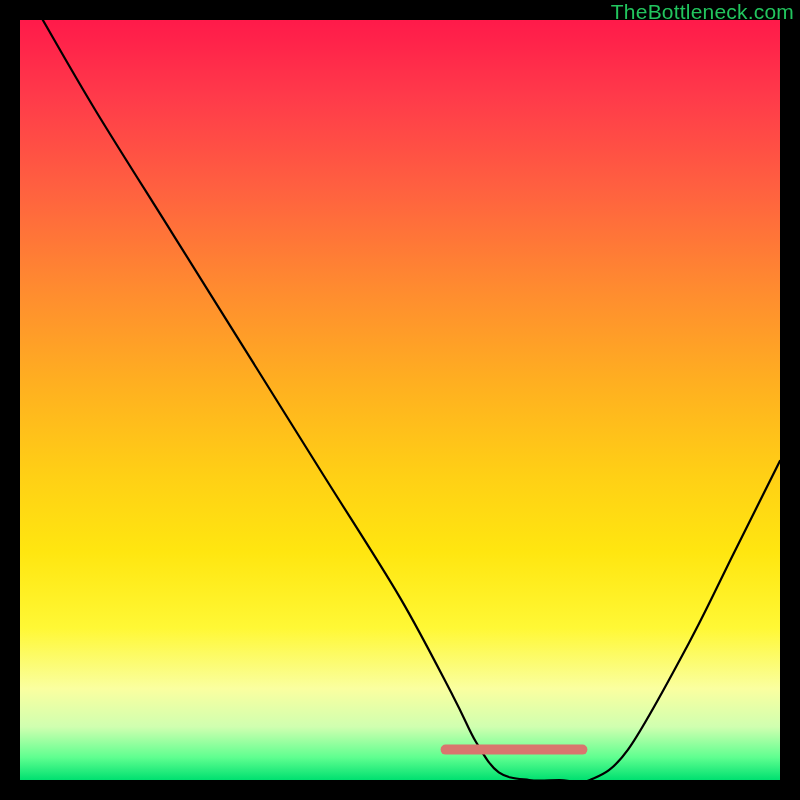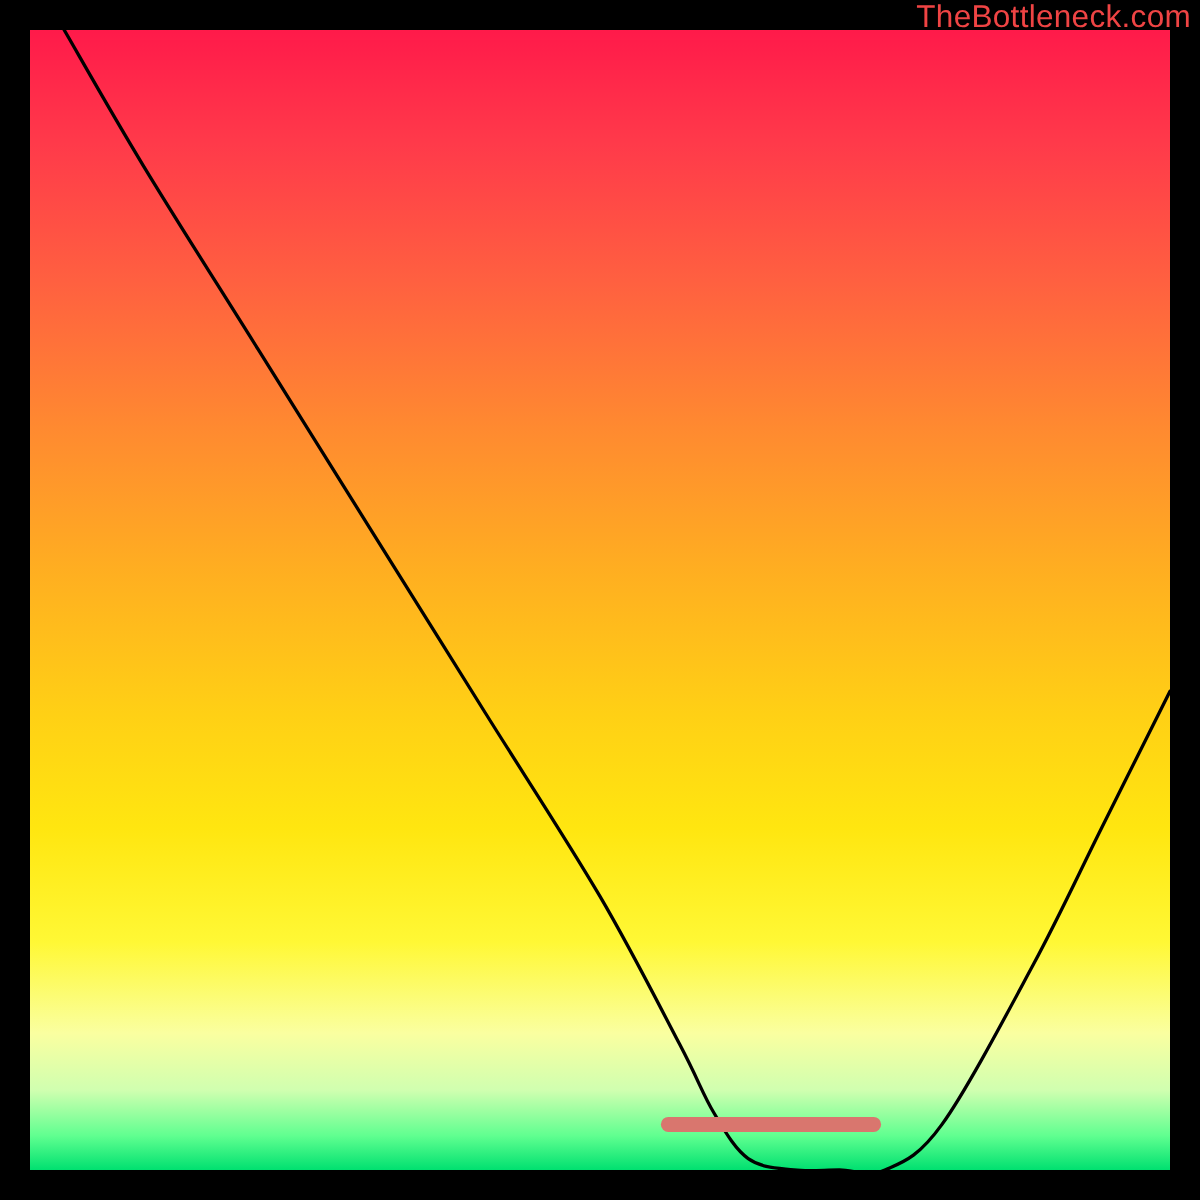--- a/index.html
+++ b/index.html
@@ -29,21 +29,21 @@
       #d0ffb0 93%,
       #60ff90 97%,
       #00e070 100%);
   }
   .watermark {
     position: absolute;
     top: 0px;
     right: 6px;
     font-family: Arial, Helvetica, sans-serif;
     font-size: 21px;
-    color: #ef4444;
+    color: #22c55e;
     letter-spacing: 0.2px;
     z-index: 10;
   }
   svg.curve {
     position: absolute;
     left: 0;
     top: 0;
     width: 760px;
     height: 760px;
   }

